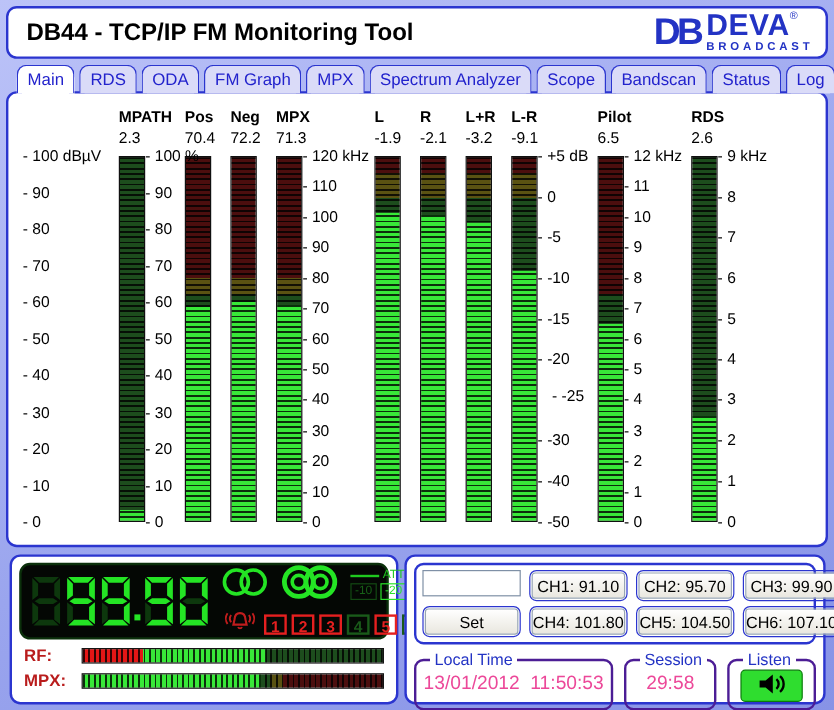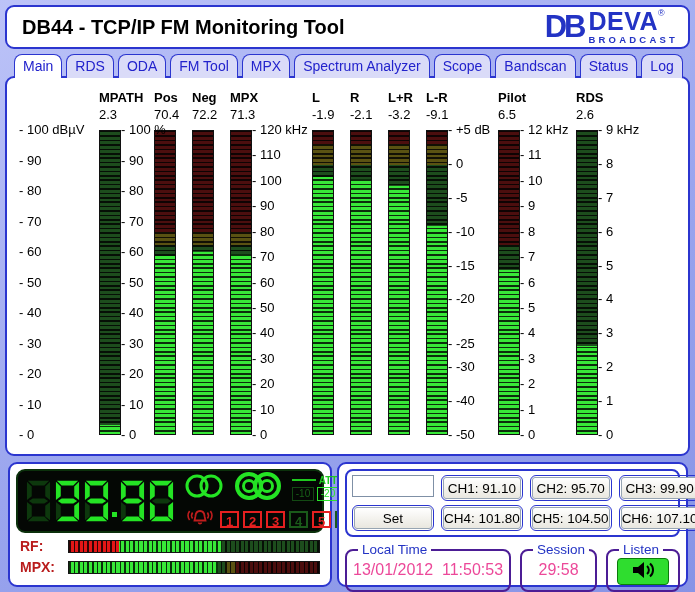--- a/index.html
+++ b/index.html
@@ -41,21 +41,21 @@
   
   #bl{left:8px;top:462px;width:324px;height:125px;}
   #led{margin:5px 6px 3px;height:64px;background:#040704;border:2px solid #0b300b;border-radius:9px;
        display:flex;align-items:center;box-sizing:border-box;}
   #digits{display:flex;align-items:center;padding-left:6px;}
   #digits svg{margin:0 1px;display:block;}
   .dp{width:5px;height:5px;align-self:flex-end;margin:0 1px 6px;}
   #ledright{margin-left:8px;display:flex;flex-direction:column;gap:3px;flex:1;padding-right:7px;}
   .ledrow{display:flex;align-items:center;}
   #att{width:72px;margin-left:auto;color:#1fc91f;}
-  #att .cap{display:flex;align-items:center;gap:3px;font-size:10px;font-weight:bold;}
+  #att .cap{display:flex;align-items:center;gap:3px;font-size:10px;font-weight:normal;}
   #att .cap i{flex:1;border-top:2px solid #1fc91f;height:0;}
   #att .opts{display:flex;gap:2px;justify-content:space-between;margin-top:1px;}
   .attopt{font-size:10px;width:20px;text-align:center;border:1px solid #134913;color:#176017;line-height:12px;}
   .attopt.on{border-color:#2ae42a;color:#2ae42a;}
   #chans{display:flex;gap:4px;margin-left:6px;}
   .chan{width:19px;height:17px;line-height:17px;text-align:center;font-size:13px;font-weight:bold;
         border:2px solid #1a5a1a;color:#1a5a1a;box-sizing:border-box;}
   .chan.alert{border-color:#e52020;color:#e52020;}
   .hrow{display:flex;align-items:center;margin:5px 10px 0 10px;gap:2px;}
   .hlabel{width:46px;font-size:14px;font-weight:bold;color:#b91c1c;}
@@ -90,21 +90,21 @@
       <span><span class="deva">DEVA</span><span class="reg">®</span></span>
       <span class="bcast">BROADCAST</span>
     </span>
   </div>
 </div>
 
 <div id="tabbar">
     <span class="tab sel">Main</span>
     <span class="tab">RDS</span>
     <span class="tab">ODA</span>
-    <span class="tab">FM Tool</span>
+    <span class="tab">FM Graph</span>
     <span class="tab">MPX</span>
     <span class="tab">Spectrum Analyzer</span>
     <span class="tab">Scope</span>
     <span class="tab">Bandscan</span>
     <span class="tab">Status</span>
     <span class="tab">Log</span>
   </div>
 
 <div id="meterpanel" class="panel">
     <div class="mgroup">
@@ -201,21 +201,21 @@
           <div class="vbar" style="background: repeating-linear-gradient(rgba(0, 0, 0, 0.8) 0px, rgba(0, 0, 0, 0.8) 1.5px, rgba(0, 0, 0, 0) 1.5px, rgba(0, 0, 0, 0) 4.4px), linear-gradient(rgb(76, 14, 14) 0%, rgb(76, 14, 14) 4.44%, rgb(90, 82, 18) 4.44%, rgb(90, 82, 18) 11.11%, rgb(29, 77, 29) 11.11%, rgb(29, 77, 29) 31.33%, rgb(56, 232, 56) 31.33%, rgb(56, 232, 56) 100%);"></div>
         </div>
       </div>
       <div class="ticks" style="width: 50px;">
         <div class="tick" style="top: -8px;"><span>+5 dB</span></div>
         <div class="tick" style="top: 25.889px;"><span>0</span></div>
         <div class="tick" style="top: 59.778px;"><span>-5</span></div>
         <div class="tick" style="top: 93.667px;"><span>-10</span></div>
         <div class="tick" style="top: 127.556px;"><span>-15</span></div>
         <div class="tick" style="top: 161.445px;"><span>-20</span></div>
-        <div class="tick" style="top: 206px;"><span>-25</span></div>
+        <div class="tick" style="top: 192px; padding-left: 12px;"><span>-25</span></div>
         <div class="tick" style="top: 229.223px;"><span>-30</span></div>
         <div class="tick" style="top: 263.111px;"><span>-40</span></div>
         <div class="tick" style="top: 297px;"><span>-50</span></div>
       </div>
     </div>
     <div class="mgroup">
       <div class="bars">
         <div class="bcol">
           <div class="bname">Pilot</div>
           <div class="bval">6.5</div>

